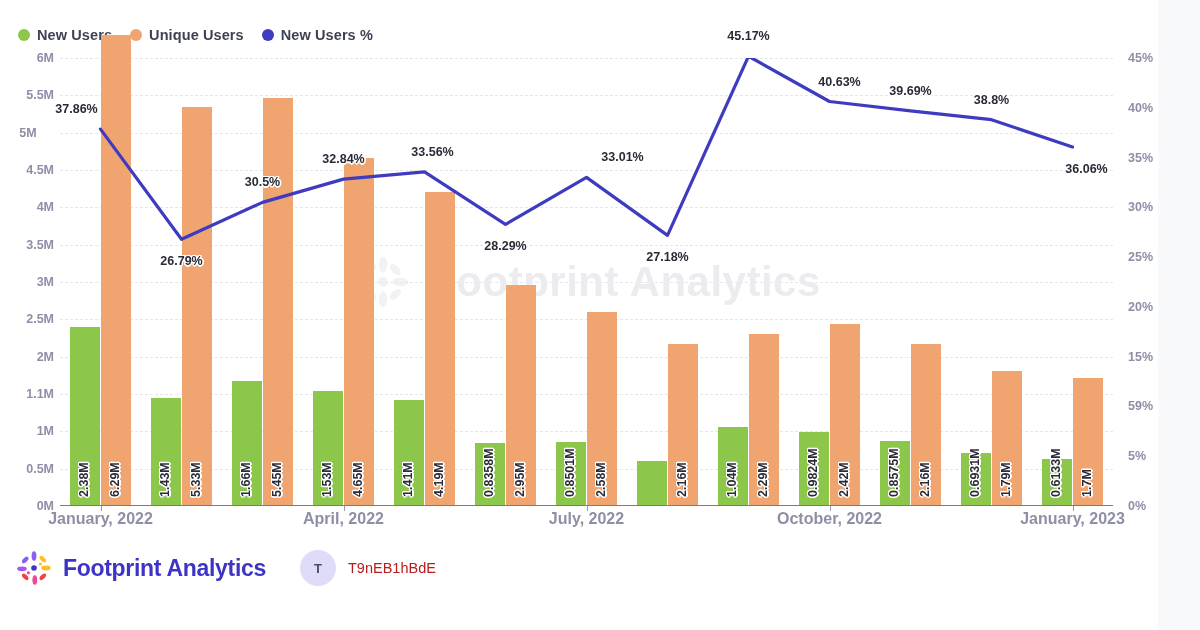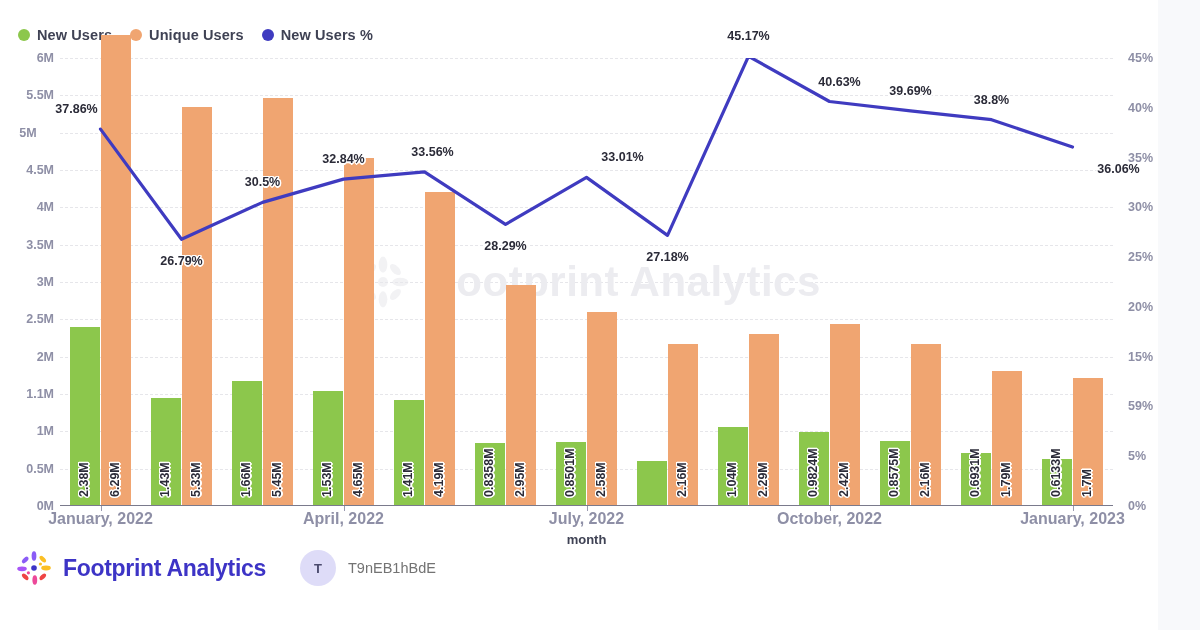--- a/index.html
+++ b/index.html
@@ -127,21 +127,21 @@
   .brand-name {
     font-size: 23px; font-weight: bold; color: #3d34c6; letter-spacing: -.3px;
   }
   .user-chip { display: flex; align-items: center; gap: 12px; margin-left: 18px; }
   .avatar {
     width: 36px; height: 36px; border-radius: 50%;
     background: #dedcf8; color: #4b4b6e;
     display: flex; align-items: center; justify-content: center;
     font-size: 13px; font-weight: bold;
   }
-  .username { font-size: 14.5px; color: #737373; }
+  .username { font-size: 14.5px; color: #b91c1c; }
 </style>
 </head>
 <body>
 
 <div id="root">
 
   <div class="right-panel"></div>
 
   <div class="legend" id="legend">
       <div class="legend-item">
@@ -328,21 +328,21 @@
         <div class="pct-label" style="left: 202.5px; top: 124.356px;">30.5%</div>
         <div class="pct-label" style="left: 283.5px; top: 101.06px;">32.84%</div>
         <div class="pct-label" style="left: 372.5px; top: 93.8916px;">33.56%</div>
         <div class="pct-label" style="left: 445.5px; top: 188.357px;">28.29%</div>
         <div class="pct-label" style="left: 526.5px; top: 99.3671px; margin-left: 36px;">33.01%</div>
         <div class="pct-label" style="left: 607.5px; top: 199.408px;">27.18%</div>
         <div class="pct-label" style="left: 688.5px; top: -21.6924px;">45.17%</div>
         <div class="pct-label" style="left: 779.5px; top: 23.5058px;">40.63%</div>
         <div class="pct-label" style="left: 850.5px; top: 32.864px;">39.69%</div>
         <div class="pct-label" style="left: 931.5px; top: 41.7244px;">38.8%</div>
-        <div class="pct-label" style="left: 1026.5px; top: 111.003px; margin-left: 32px;">36.06%</div>
+        <div class="pct-label" style="left: 1026.5px; top: 111.003px;">36.06%</div>
       </div>
 
     <div class="axis-bottom"></div>
     <div id="yleft">
         <div class="ylabel-left" style="top: 448px;">0M</div>
         <div class="ylabel-left" style="top: 410.667px;">0.5M</div>
         <div class="ylabel-left" style="top: 373.333px;">1M</div>
         <div class="ylabel-left" style="top: 336px;">1.1M</div>
         <div class="ylabel-left" style="top: 298.667px;">2M</div>
         <div class="ylabel-left" style="top: 261.333px;">2.5M</div>
@@ -371,21 +371,20 @@
         <div class="xlabel" style="left: 40.5px;">January, 2022</div>
         <div class="xtick-mark" style="left: 283.5px;"></div>
         <div class="xlabel" style="left: 283.5px;">April, 2022</div>
         <div class="xtick-mark" style="left: 526.5px;"></div>
         <div class="xlabel" style="left: 526.5px;">July, 2022</div>
         <div class="xtick-mark" style="left: 769.5px;"></div>
         <div class="xlabel" style="left: 769.5px;">October, 2022</div>
         <div class="xtick-mark" style="left: 1012.5px;"></div>
         <div class="xlabel" style="left: 1012.5px;">January, 2023</div>
       </div>
-    <div class="axis-title">month</div>
   </div>
 
   <div class="footer">
     <div class="brand">
       <svg width="40" height="40" viewBox="0 0 100 100">
         <ellipse cx="50" cy="20" rx="6" ry="12" fill="#8b5cf6"></ellipse>
         <ellipse cx="52" cy="80" rx="6" ry="12" fill="#ec4899"></ellipse>
         <ellipse cx="20" cy="52" rx="12" ry="6" fill="#a855f7"></ellipse>
         <ellipse cx="80" cy="50" rx="12" ry="6" fill="#fbbf24"></ellipse>
         <ellipse cx="28" cy="30" rx="10" ry="5.5" transform="rotate(-45 28 30)" fill="#8b5cf6"></ellipse>

